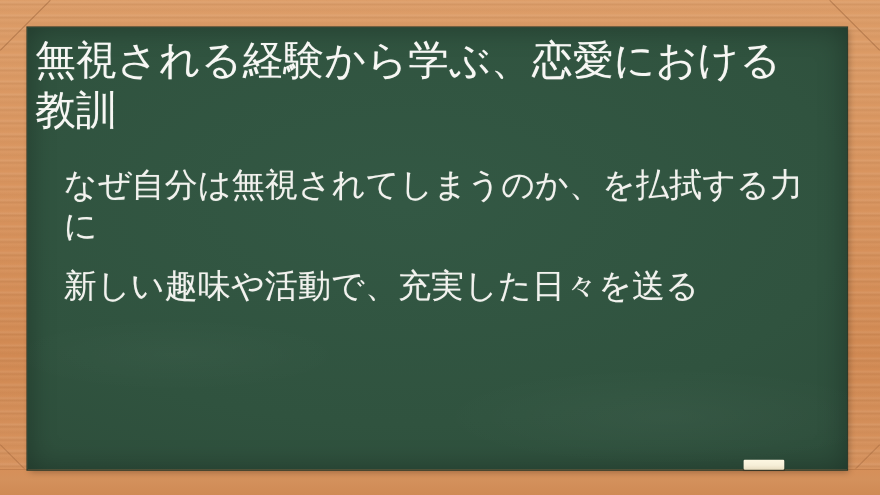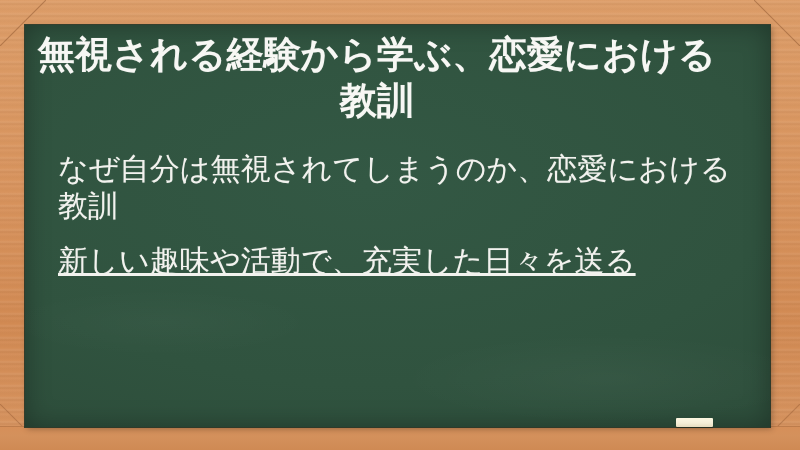--- a/index.html
+++ b/index.html
@@ -102,45 +102,44 @@
     z-index: 2;
     padding: 7px 18px 0 7px;
   }
 
   
   .title {
     color: #f7f7f4;
     font-size: 37px;
     line-height: 46px;
     letter-spacing: 0.2px;
-    font-weight: 700;
+    font-weight: 400;
     margin: 0;
     padding: 0 30px 0 0;
     max-width: 700px;
     text-shadow: 0 0 1px rgba(255,255,255,0.35);
-    text-align: center;
   }
 
   .bullet-list {
     list-style: none;
     margin: 26px 0 0 0;
     padding: 0 0 0 26px;
   }
   .bullet-item {
     color: #f2f2ee;
     font-size: 30px;
     line-height: 37px;
     font-weight: 400;
     letter-spacing: 0.1px;
     margin: 0 0 18px 0;
     padding: 0 16px 0 0;
     max-width: 682px;
     text-shadow: 0 0 1px rgba(255,255,255,0.30);
   }
-  .bullet-item:last-child { margin-bottom: 0; text-decoration: underline; }
+  .bullet-item:last-child { margin-bottom: 0; }
 
   
   .chalk-stick {
     position: absolute;
     left: 676px;
     top: 418px;
     width: 37px;
     height: 9px;
     background: linear-gradient(to bottom, #fdf7e2 0%, #f6efd8 55%, #e8ddc0 100%);
     border-radius: 1px;
@@ -159,21 +158,21 @@
   <div class="miter bl"></div>
   <div class="miter br"></div>
   <div class="ledge"></div>
 
   <div class="board">
     <div class="board-content">
 
       <h1 class="title">無視される経験から学ぶ、恋愛における教訓</h1>
 
       <ul class="bullet-list">
-        <li class="bullet-item">なぜ自分は無視されてしまうのか、恋愛における教訓</li>
+        <li class="bullet-item">なぜ自分は無視されてしまうのか、を払拭する力に</li>
         <li class="bullet-item">新しい趣味や活動で、充実した日々を送る</li>
       </ul>
 
     </div>
   </div>
 
   <div class="chalk-stick"></div>
 
 </div>
 

